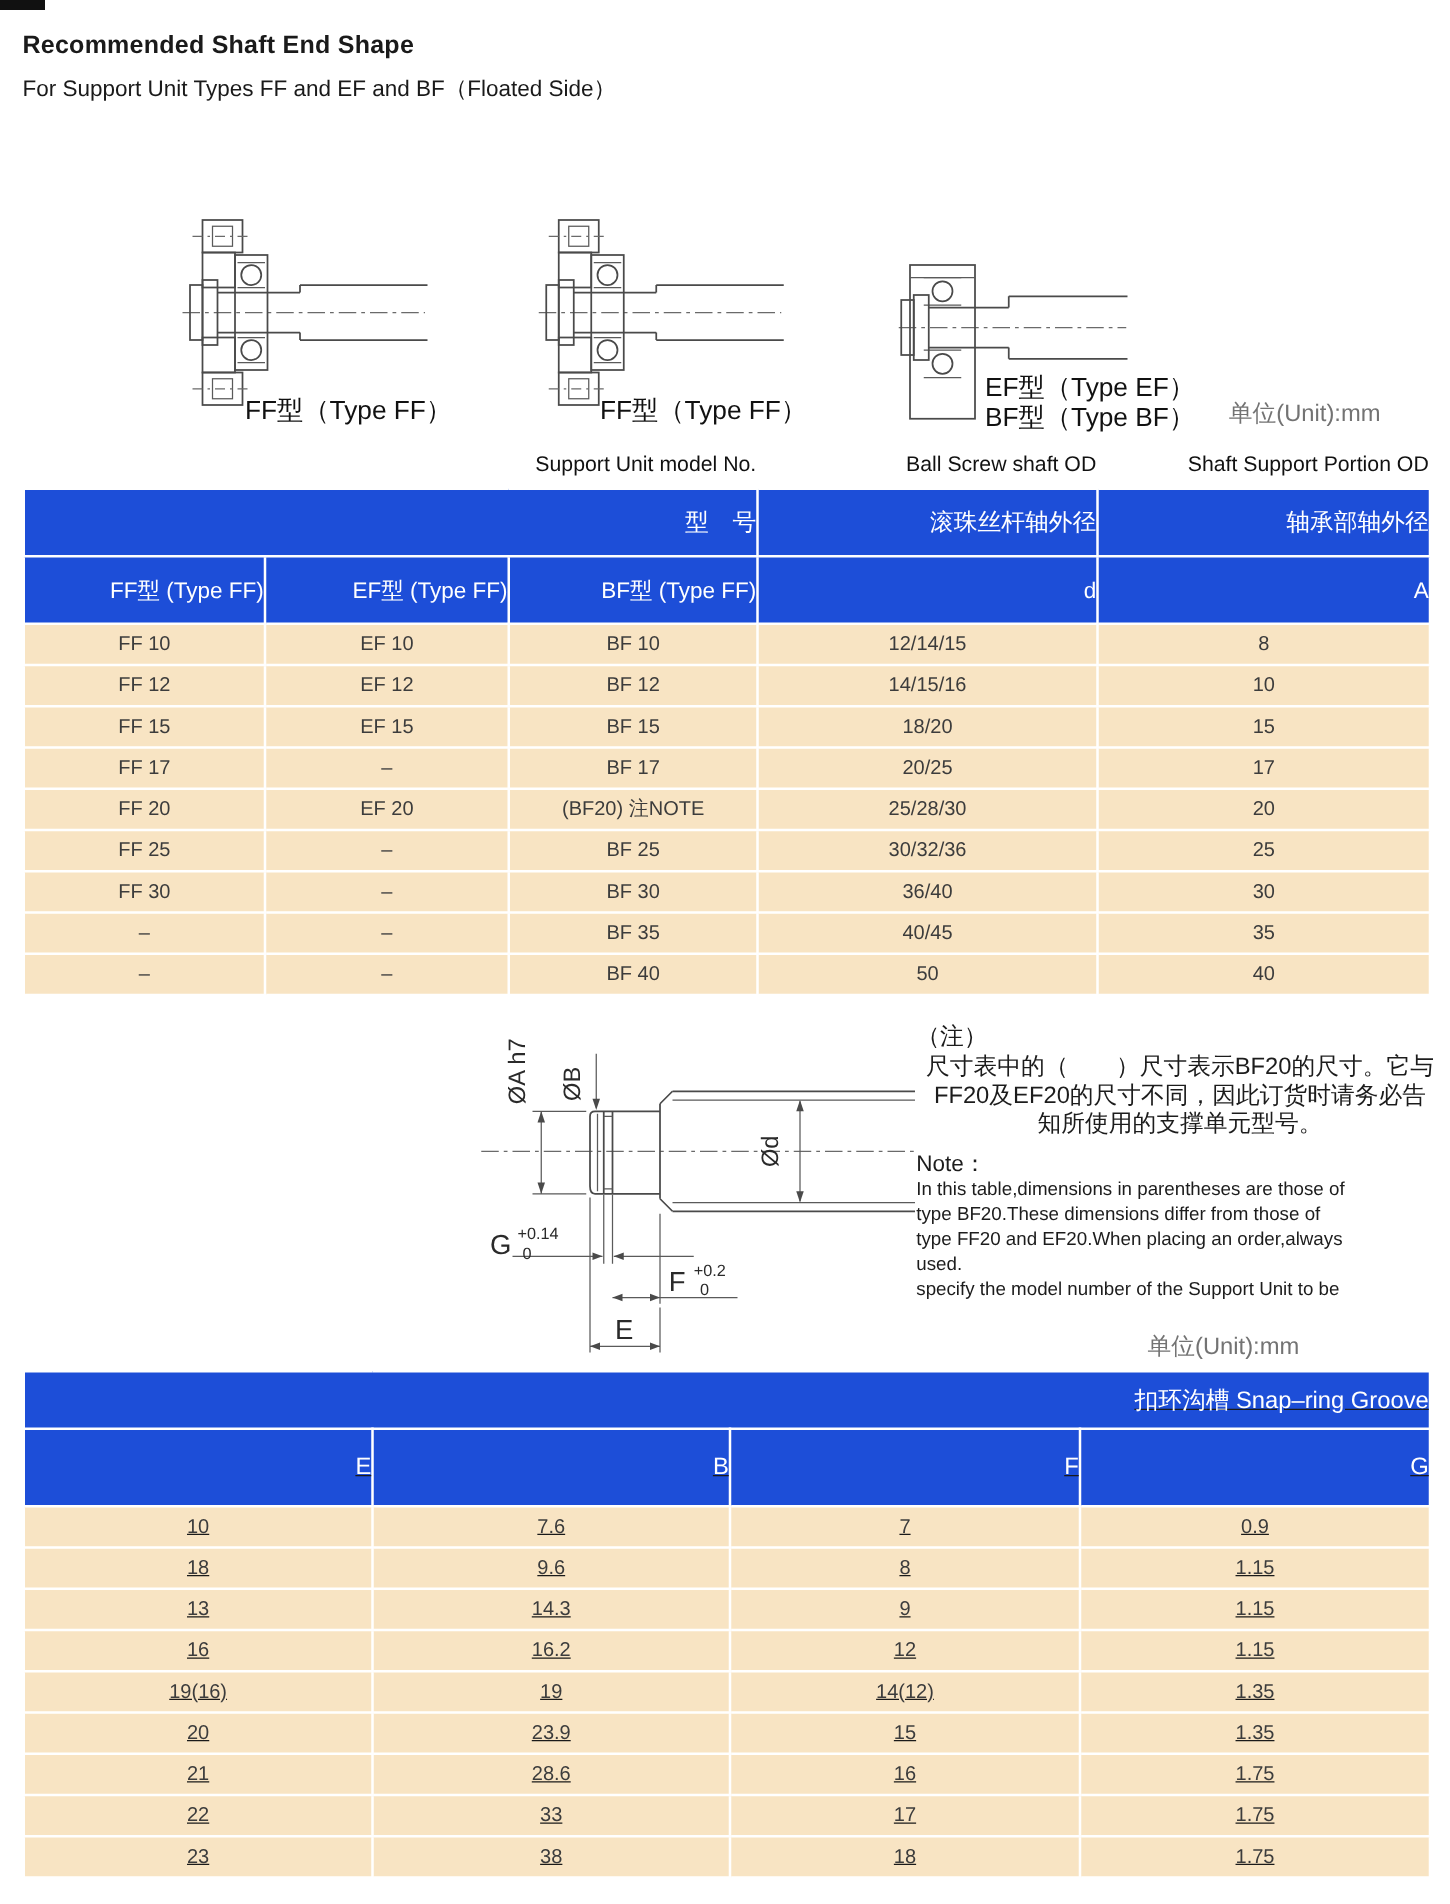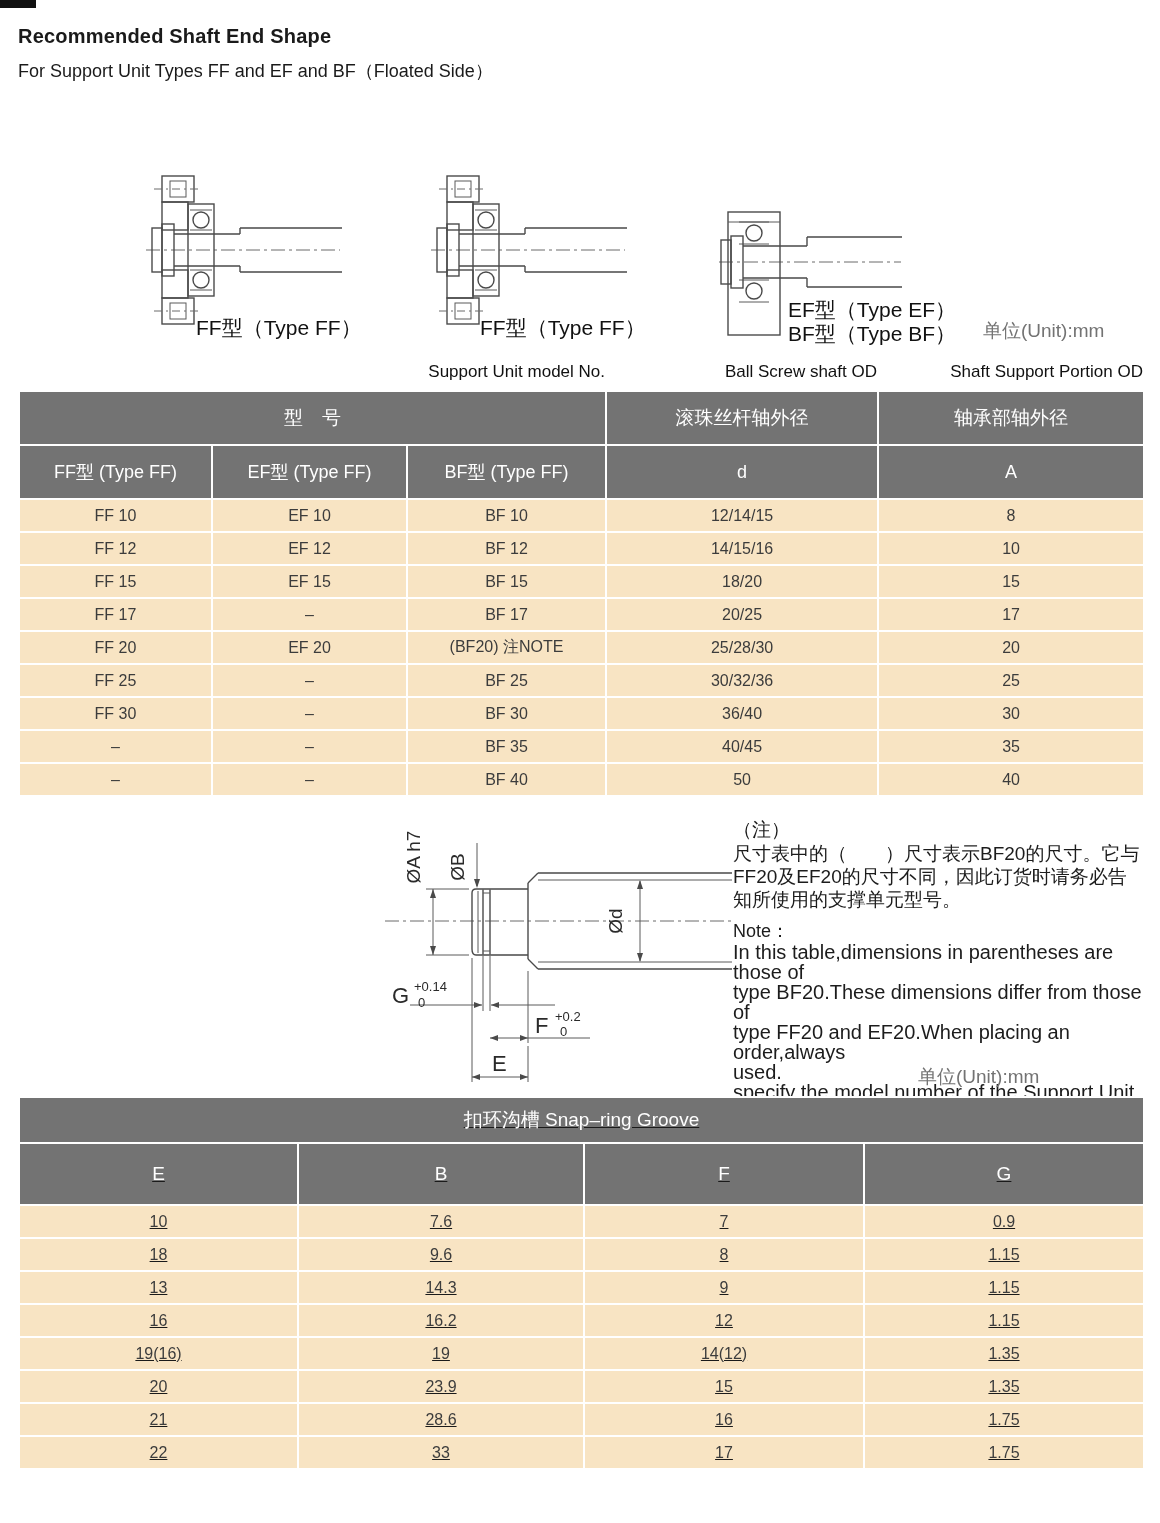--- a/index.html
+++ b/index.html
@@ -30,42 +30,42 @@
 
   
   .tbl-captions { position:absolute; top:362px; left:0; width:1160px; font-size:17px; color:#111; }
   .tbl-captions span { position:absolute; text-align:right; display:block; }
   .cap-model   { left:18px;  width:587px; }
   .cap-shaft   { left:605px; width:272px; }
   .cap-support { left:877px; width:266px; }
 
   table { border-collapse:collapse; table-layout:fixed; position:absolute; }
   th, td { border:2px solid #ffffff; text-align:center; vertical-align:middle; font-weight:400; }
-  thead th { background:#737373; color:#ffffff; }
+  thead th { background:#1d4ed8; color:#ffffff;text-align:right; }
   tbody td { background:#f8e4c3; color:#3c3c3c; font-size:16px; height:33px; }
 
   #model-table { left:18px; top:390px; width:1125px; }
   #model-table thead th { font-size:19px; height:54px; }
   #model-table thead tr.subhead th { font-size:18px; }
 
   #groove-table { left:18px; top:1096px; width:1125px;text-decoration:underline; }
   #groove-table thead th.tbl-title { font-size:19px; height:46px; }
   #groove-table thead tr.subhead th { font-size:19px; height:62px; }
 
   
   .shaft-drawing { position:absolute; left:330px; top:815px; }
   .dim-text { font-family:"Liberation Sans",sans-serif; font-size:19px; fill:#2a2a2a; }
   .dim-big  { font-size:22px; fill:#2a2a2a; }
   .dim-tol  { font-size:13px; fill:#2a2a2a; }
 
   .notes { position:absolute; left:733px; top:818px; width:422px; color:#1c1c1c; }
   .note-zh-title { font-size:19px; line-height:24px; }
-  .note-zh { font-size:19px; line-height:23px; }
+  .note-zh { font-size:19px; line-height:23px;text-align:center; }
   .note-en-title { font-size:18px; line-height:22px; margin-top:9px; }
-  .note-en { font-size:20px; line-height:20px; }
+  .note-en { font-size:15px; line-height:20px; }
 </style>
 </head>
 <body>
 
 <div class="corner-mark"></div>
 
 <div class="header">
   <div class="title-en">Recommended Shaft End Shape</div>
   <div class="title-sub">For Support Unit Types FF and EF and BF（Floated Side）</div>
 </div>
@@ -357,14 +357,20 @@
         <td>28.6</td>
         <td>16</td>
         <td>1.75</td>
       </tr>
       <tr>
         <td>22</td>
         <td>33</td>
         <td>17</td>
         <td>1.75</td>
       </tr>
+      <tr>
+        <td>23</td>
+        <td>38</td>
+        <td>18</td>
+        <td>1.75</td>
+      </tr>
     </tbody>
 </table>
 
 </body></html>

